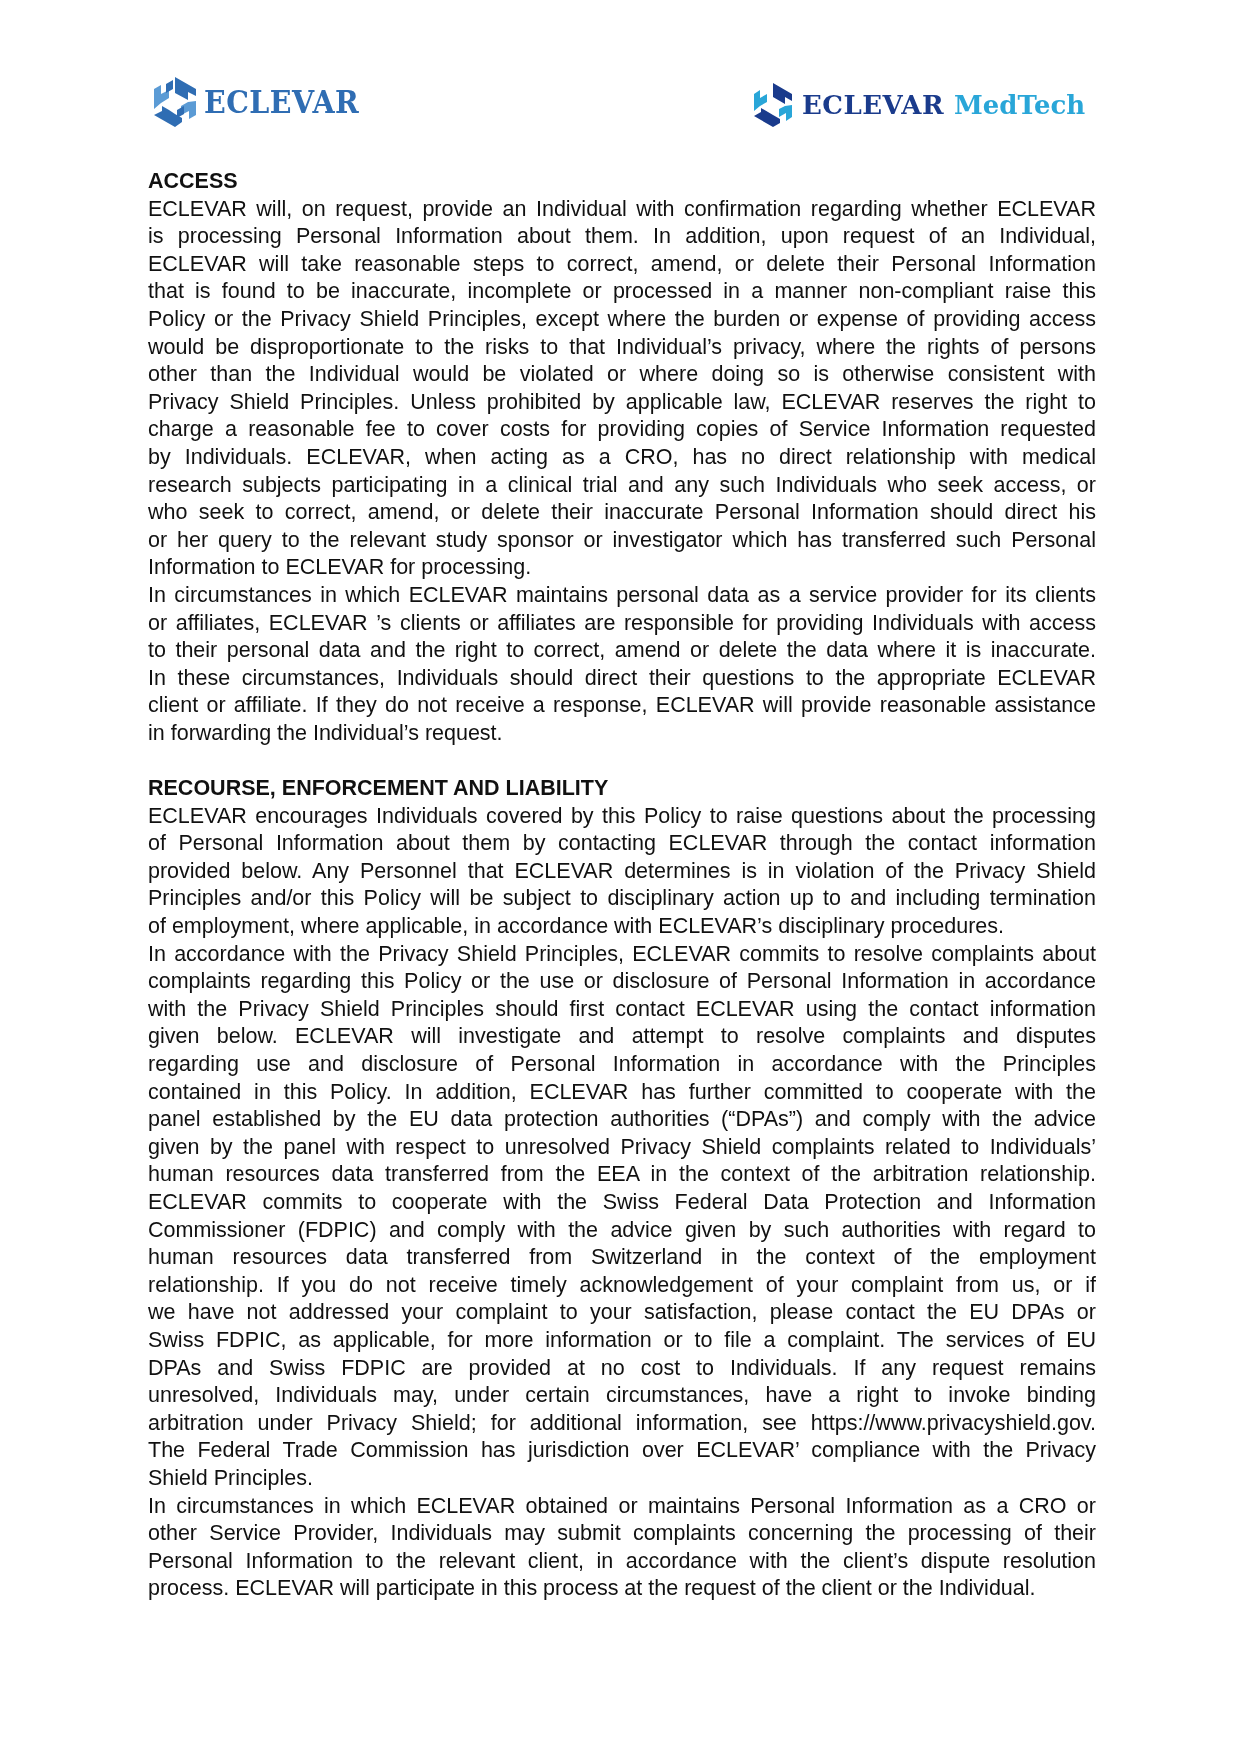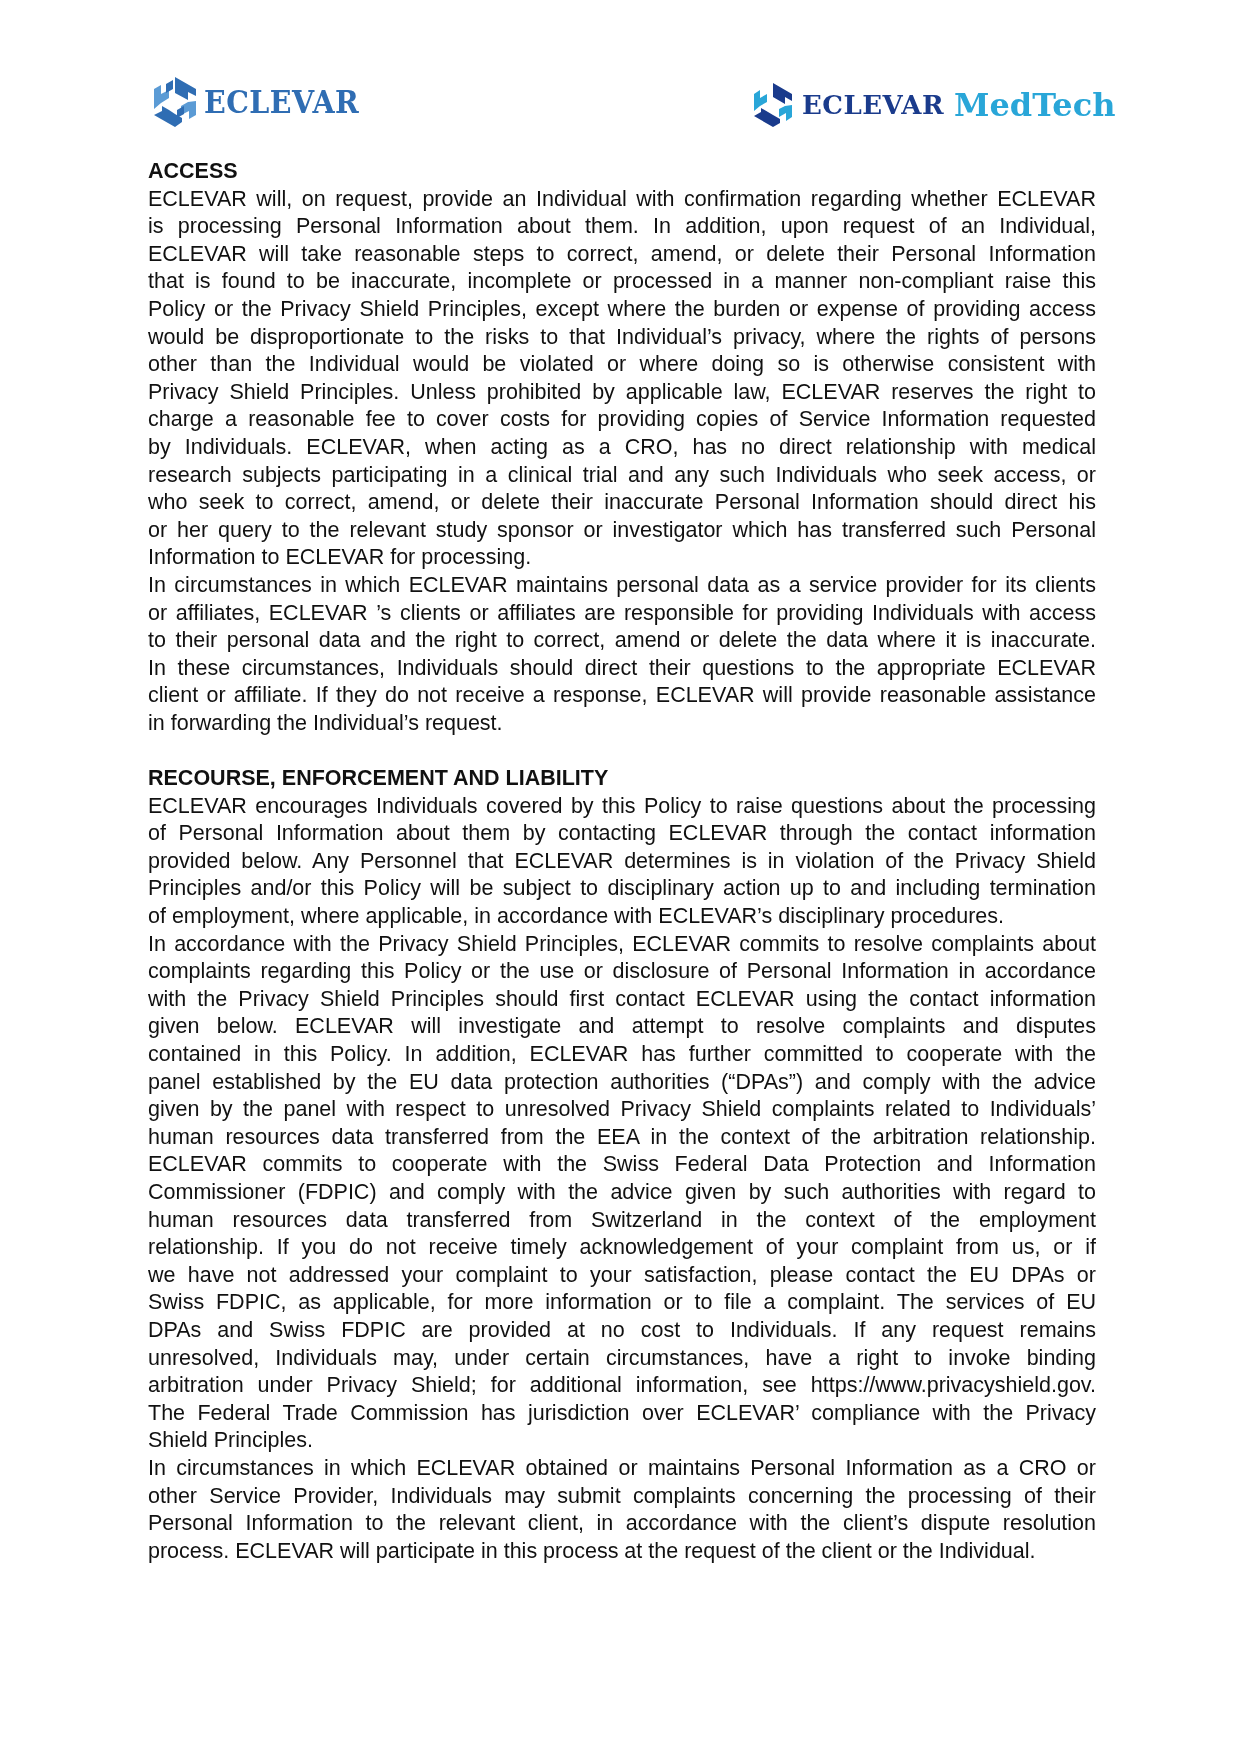--- a/index.html
+++ b/index.html
@@ -4,23 +4,23 @@
   <style>
     html, body { margin: 0; padding: 0; background: #ffffff; }
     body { width: 1240px; height: 1754px; position: relative; overflow: hidden; }
     .logo-left { position: absolute; left: 152px; top: 76px; display: flex; align-items: center; }
     .logo-right { position: absolute; left: 752px; top: 82px; display: flex; align-items: center; }
     .logo-word {
       font-family: "DejaVu Serif", serif; font-weight: bold; letter-spacing: 0.5px;
     }
     .logo-left .logo-word { color: #2f6db3; font-size: 31px; margin-left: 6px; transform: scaleX(0.92); transform-origin: left center; }
     .logo-right .logo-word { color: #1a3b8c; font-size: 26px; margin-left: 8px; }
-    .logo-right .logo-sub { color: #29a6d8; font-family: "DejaVu Serif", serif; font-weight: bold; font-size: 32px; margin-left: 10px; }
+    .logo-right .logo-sub { color: #29a6d8; font-family: "DejaVu Serif", serif; font-weight: bold; font-size: 26px; margin-left: 10px; }
     .page {
-      position: absolute; left: 148px; top: 158px; width: 948px;
+      position: absolute; left: 148px; top: 168px; width: 948px;
       font-family: "Liberation Sans", sans-serif; color: #111111;
     }
     .line {
       display: block; height: 27.6px; line-height: 27.6px; font-size: 21.5px;
       white-space: nowrap; text-align: justify; text-align-last: justify;
     }
     .line.last { text-align-last: left; }
     .heading { font-weight: bold; font-size: 21.5px; height: 27.6px; line-height: 27.6px; white-space: nowrap; }
     .gap { height: 27.6px; }
   </style>
@@ -83,20 +83,21 @@
       <span class="line">of Personal Information about them by contacting ECLEVAR through the contact information</span>
       <span class="line">provided below. Any Personnel that ECLEVAR determines is in violation of the Privacy Shield</span>
       <span class="line">Principles and/or this Policy will be subject to disciplinary action up to and including termination</span>
       <span class="line last">of employment, where applicable, in accordance with ECLEVAR’s disciplinary procedures.</span>
     </div>
     <div>
       <span class="line">In accordance with the Privacy Shield Principles, ECLEVAR commits to resolve complaints about</span>
       <span class="line">complaints regarding this Policy or the use or disclosure of Personal Information in accordance</span>
       <span class="line">with the Privacy Shield Principles should first contact ECLEVAR using the contact information</span>
       <span class="line">given below. ECLEVAR will investigate and attempt to resolve complaints and disputes</span>
+      <span class="line">regarding use and disclosure of Personal Information in accordance with the Principles</span>
       <span class="line">contained in this Policy. In addition, ECLEVAR has further committed to cooperate with the</span>
       <span class="line">panel established by the EU data protection authorities (“DPAs”) and comply with the advice</span>
       <span class="line">given by the panel with respect to unresolved Privacy Shield complaints related to Individuals’</span>
       <span class="line">human resources data transferred from the EEA in the context of the arbitration relationship.</span>
       <span class="line">ECLEVAR commits to cooperate with the Swiss Federal Data Protection and Information</span>
       <span class="line">Commissioner (FDPIC) and comply with the advice given by such authorities with regard to</span>
       <span class="line">human resources data transferred from Switzerland in the context of the employment</span>
       <span class="line">relationship. If you do not receive timely acknowledgement of your complaint from us, or if</span>
       <span class="line">we have not addressed your complaint to your satisfaction, please contact the EU DPAs or</span>
       <span class="line">Swiss FDPIC, as applicable, for more information or to file a complaint. The services of EU</span>

